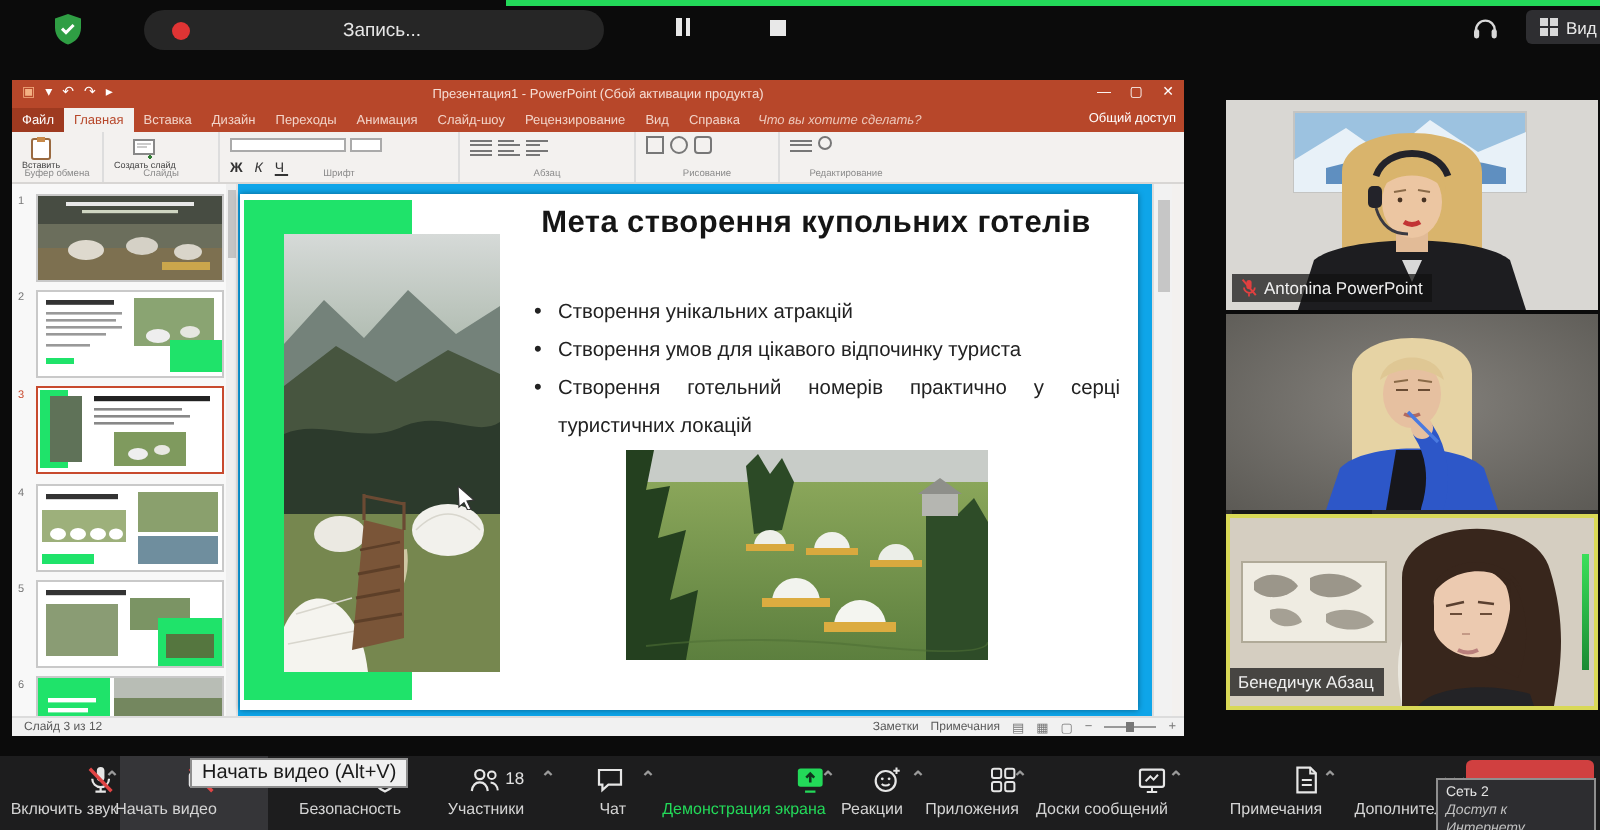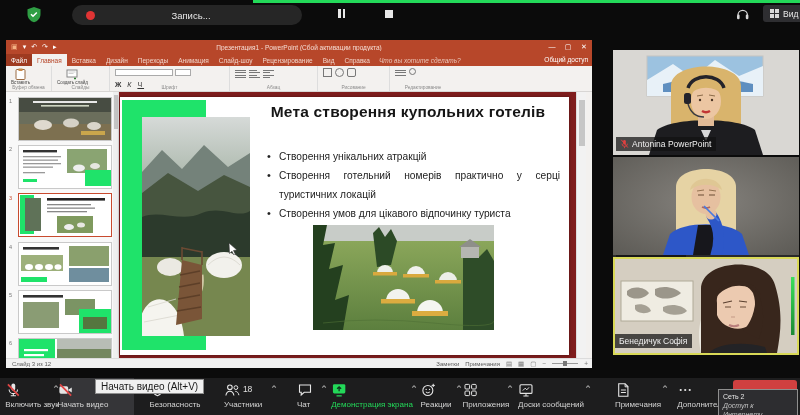--- a/index.html
+++ b/index.html
@@ -47,21 +47,21 @@
   .fontletters{font-size:7px;color:#333;letter-spacing:2px;margin-top:2px}
   .parlines i{display:block;width:11px;height:1px;background:#777;margin:1.5px 0}
   .shapebox{width:9px;height:9px;border:1px solid #777}
   .shapecirc{width:9px;height:9px;border:1px solid #777;border-radius:50%}
   #ppt-panel{position:absolute;left:0;top:52px;width:107px;height:266px;background:#f8f8f8;overflow:hidden}
   .thumb-num{position:absolute;left:3px;font-size:5.5px;color:#777}
   .thumb{position:absolute;left:12px;width:94px;height:44px;background:#fff;border:1px solid #c9c9c9;overflow:hidden}
   .thumb.sel{border:1.5px solid #c84a2e}
   #panel-scroll{position:absolute;left:107px;top:52px;width:6px;height:266px;background:#efefef;border-right:1px solid #e2e2e2}
   #panel-scroll i{position:absolute;left:1px;top:3px;width:3.5px;height:34px;background:#c4c4c4}
-  #slide-area{position:absolute;left:113px;top:52px;width:457px;height:266px;background:#7f1d1d}
+  #slide-area{position:absolute;left:113px;top:52px;width:457px;height:266px;background:#0ea5e9}
   #area-scroll{position:absolute;left:570px;top:52px;width:10px;height:266px;background:#f2f2f2;border-left:1px solid #ddd}
   #area-scroll i{position:absolute;left:2px;top:8px;width:6px;height:46px;background:#c6c6c6}
   #slide{position:absolute;left:1px;top:5px;width:449px;height:258px;background:#fff;box-shadow:0 0 3px rgba(0,0,0,.4)}
   #slide-green{position:absolute;left:2px;top:3px;width:84px;height:250px;background:#1fe36a}
   #slide-photo1{position:absolute;left:22px;top:20px;width:108px;height:219px}
   #slide-title{position:absolute;left:133px;top:6px;width:310px;text-align:center;
                font-size:15.5px;font-weight:bold;color:#151515;letter-spacing:.2px}
   #slide-bullets{position:absolute;left:146px;top:50px;width:294px;list-style:none;
                  font-size:10.2px;color:#222;line-height:19px}
   #slide-bullets li{position:relative;padding-left:13px;text-align:justify}
@@ -76,21 +76,21 @@
   .zoomtrack i{position:absolute;left:11px;top:-2px;width:4px;height:5px;background:#777}
   
   .tile{position:absolute;left:613px;width:186px;overflow:hidden;background:#2a2a2a}
   #tile3{border:2px solid #d9d957}
   .nametag{position:absolute;left:3px;bottom:4px;background:rgba(16,16,16,.72);color:#f0f0f0;
            font-size:8.5px;padding:1.5px 5px 2.5px 4px;display:flex;align-items:center;gap:3px;white-space:nowrap}
   #tile3 .nametag{left:0;bottom:5px}
   
   #toolbar{position:absolute;left:0;top:378px;width:800px;height:37px;background:#1d1d1e}
   #video-hover{position:absolute;left:60px;top:378px;width:74px;height:37px;background:#353538}
-  .tb-btn{position:absolute;top:382px;display:flex;flex-direction:column;align-items:flex-start;transform:translateX(-50%)}
+  .tb-btn{position:absolute;top:382px;display:flex;flex-direction:column;align-items:flex-end;transform:translateX(-50%)}
   .tb-label{font-size:8px;color:#d4d4d4;white-space:nowrap;margin-top:2px}
   .tb-label.green{color:#23d959}
   .tb-iconrow{display:flex;align-items:flex-start;gap:2px;height:16px}
   .tb-count{font-size:8.5px;color:#e0e0e0;margin-top:2px}
   .chev{position:absolute;top:384px;transform:translateX(-50%);color:#9a9a9a;font-size:9px;font-weight:bold}
   #tooltip-video{position:absolute;left:95px;top:379px;height:15px;background:#f0f0f0;border:1px solid #8e8e8e;
                  color:#1a1a1a;font-size:10px;line-height:12px;padding:1px 5px;white-space:nowrap;z-index:60}
   #end-btn{position:absolute;left:733px;top:380px;width:64px;height:15px;background:#d04040;border-radius:3px;z-index:40}
   #net-tooltip{position:absolute;left:718px;top:389px;width:80px;background:#2d2d30;border:1px solid #8f8f8f;
                color:#e4e4e4;font-size:7px;padding:2px 4px;z-index:50;line-height:9px}
@@ -341,22 +341,22 @@
           <path d="M40 143 L60 148 L60 202 L34 208 Z" fill="#7a5538"></path>
           <path d="M38 158 L58 154 M37 170 L58 166 M36 182 L58 178 M35 194 L59 190" stroke="#5d3f28" stroke-width="1.4"></path>
           <path d="M40 143 L40 130 M60 148 L60 134 M40 131 L60 135" stroke="#6b4a33" stroke-width="1.6" fill="none"></path>
         </svg>
         <svg id="cursor" viewBox="0 0 10 12">
           <path d="M1 0 L9 7 L5.5 7.5 L7.5 11.5 L5.8 12 L4 8.3 L1.5 10.5 Z" fill="#fff" stroke="#333" stroke-width=".6"></path>
         </svg>
         <div id="slide-title">Мета створення купольних готелів</div>
         <ul id="slide-bullets">
           <li>Створення унікальних атракцій</li>
+          <li>Створення умов для цікавого відпочинку туриста</li>
           <li>Створення готельний номерів практично у серці туристичних локацій</li>
-          <li>Створення умов для цікавого відпочинку туриста</li>
         </ul>
         <svg id="slide-photo2" viewBox="0 0 181 105" preserveAspectRatio="none">
           <defs>
               <linearGradient id="hill2" x1="0" y1="0" x2="0" y2="1">
             <stop offset="0" stop-color="#8aa65a"></stop>
                 <stop offset="1" stop-color="#5c7f3e"></stop>
               </linearGradient>
             </defs>
           <rect width="181" height="105" fill="#c8ccc8"></rect>
           <rect y="16" width="181" height="89" fill="url(#hill2)"></rect>
@@ -483,21 +483,21 @@
       <path d="M100 40 C 102 18 138 16 146 36 C 132 22 110 24 100 40 Z" fill="#38261c"></path>
       <path d="M140 30 C 150 44 150 64 144 80 L128 72 C 138 62 142 46 140 30 Z" fill="#38261c"></path>
       <path d="M108 44 L117 42 M124 42 L132 43" stroke="#5a4030" stroke-width="1.2"></path>
       <path d="M110 48 L116 48 M125 48 L131 48" stroke="#6a4c38" stroke-width="1.1"></path>
       <path d="M116 58 L120 58" stroke="#c49a86" stroke-width="1"></path>
       <path d="M114 66 Q 119 68.5 124 66" stroke="#b97f7c" stroke-width="2" fill="none"></path>
       <path d="M94 94 C 102 84 130 82 150 88 L152 94 Z" fill="#232326"></path>
       <rect x="176" y="18" width="3.5" height="58" fill="url(#ag)"></rect>
     </svg>
     <span class="nametag">
-      <span>Бенедичук Софія</span>
+      <span>Бенедичук Абзац</span>
     </span>
   </div>
 
   <div id="toolbar"></div>
   <div id="video-hover"></div>
 
   <div class="tb-btn" style="left:32px">
     <svg width="16" height="16" viewBox="0 0 16 16">
       <rect x="6.1" y="1.5" width="3.8" height="7.2" rx="1.9" fill="#e6e6e6"></rect>
       <path d="M3.8 7.4a4.2 4.2 0 0 0 8.4 0" stroke="#e6e6e6" fill="none" stroke-width="1.1"></path>

